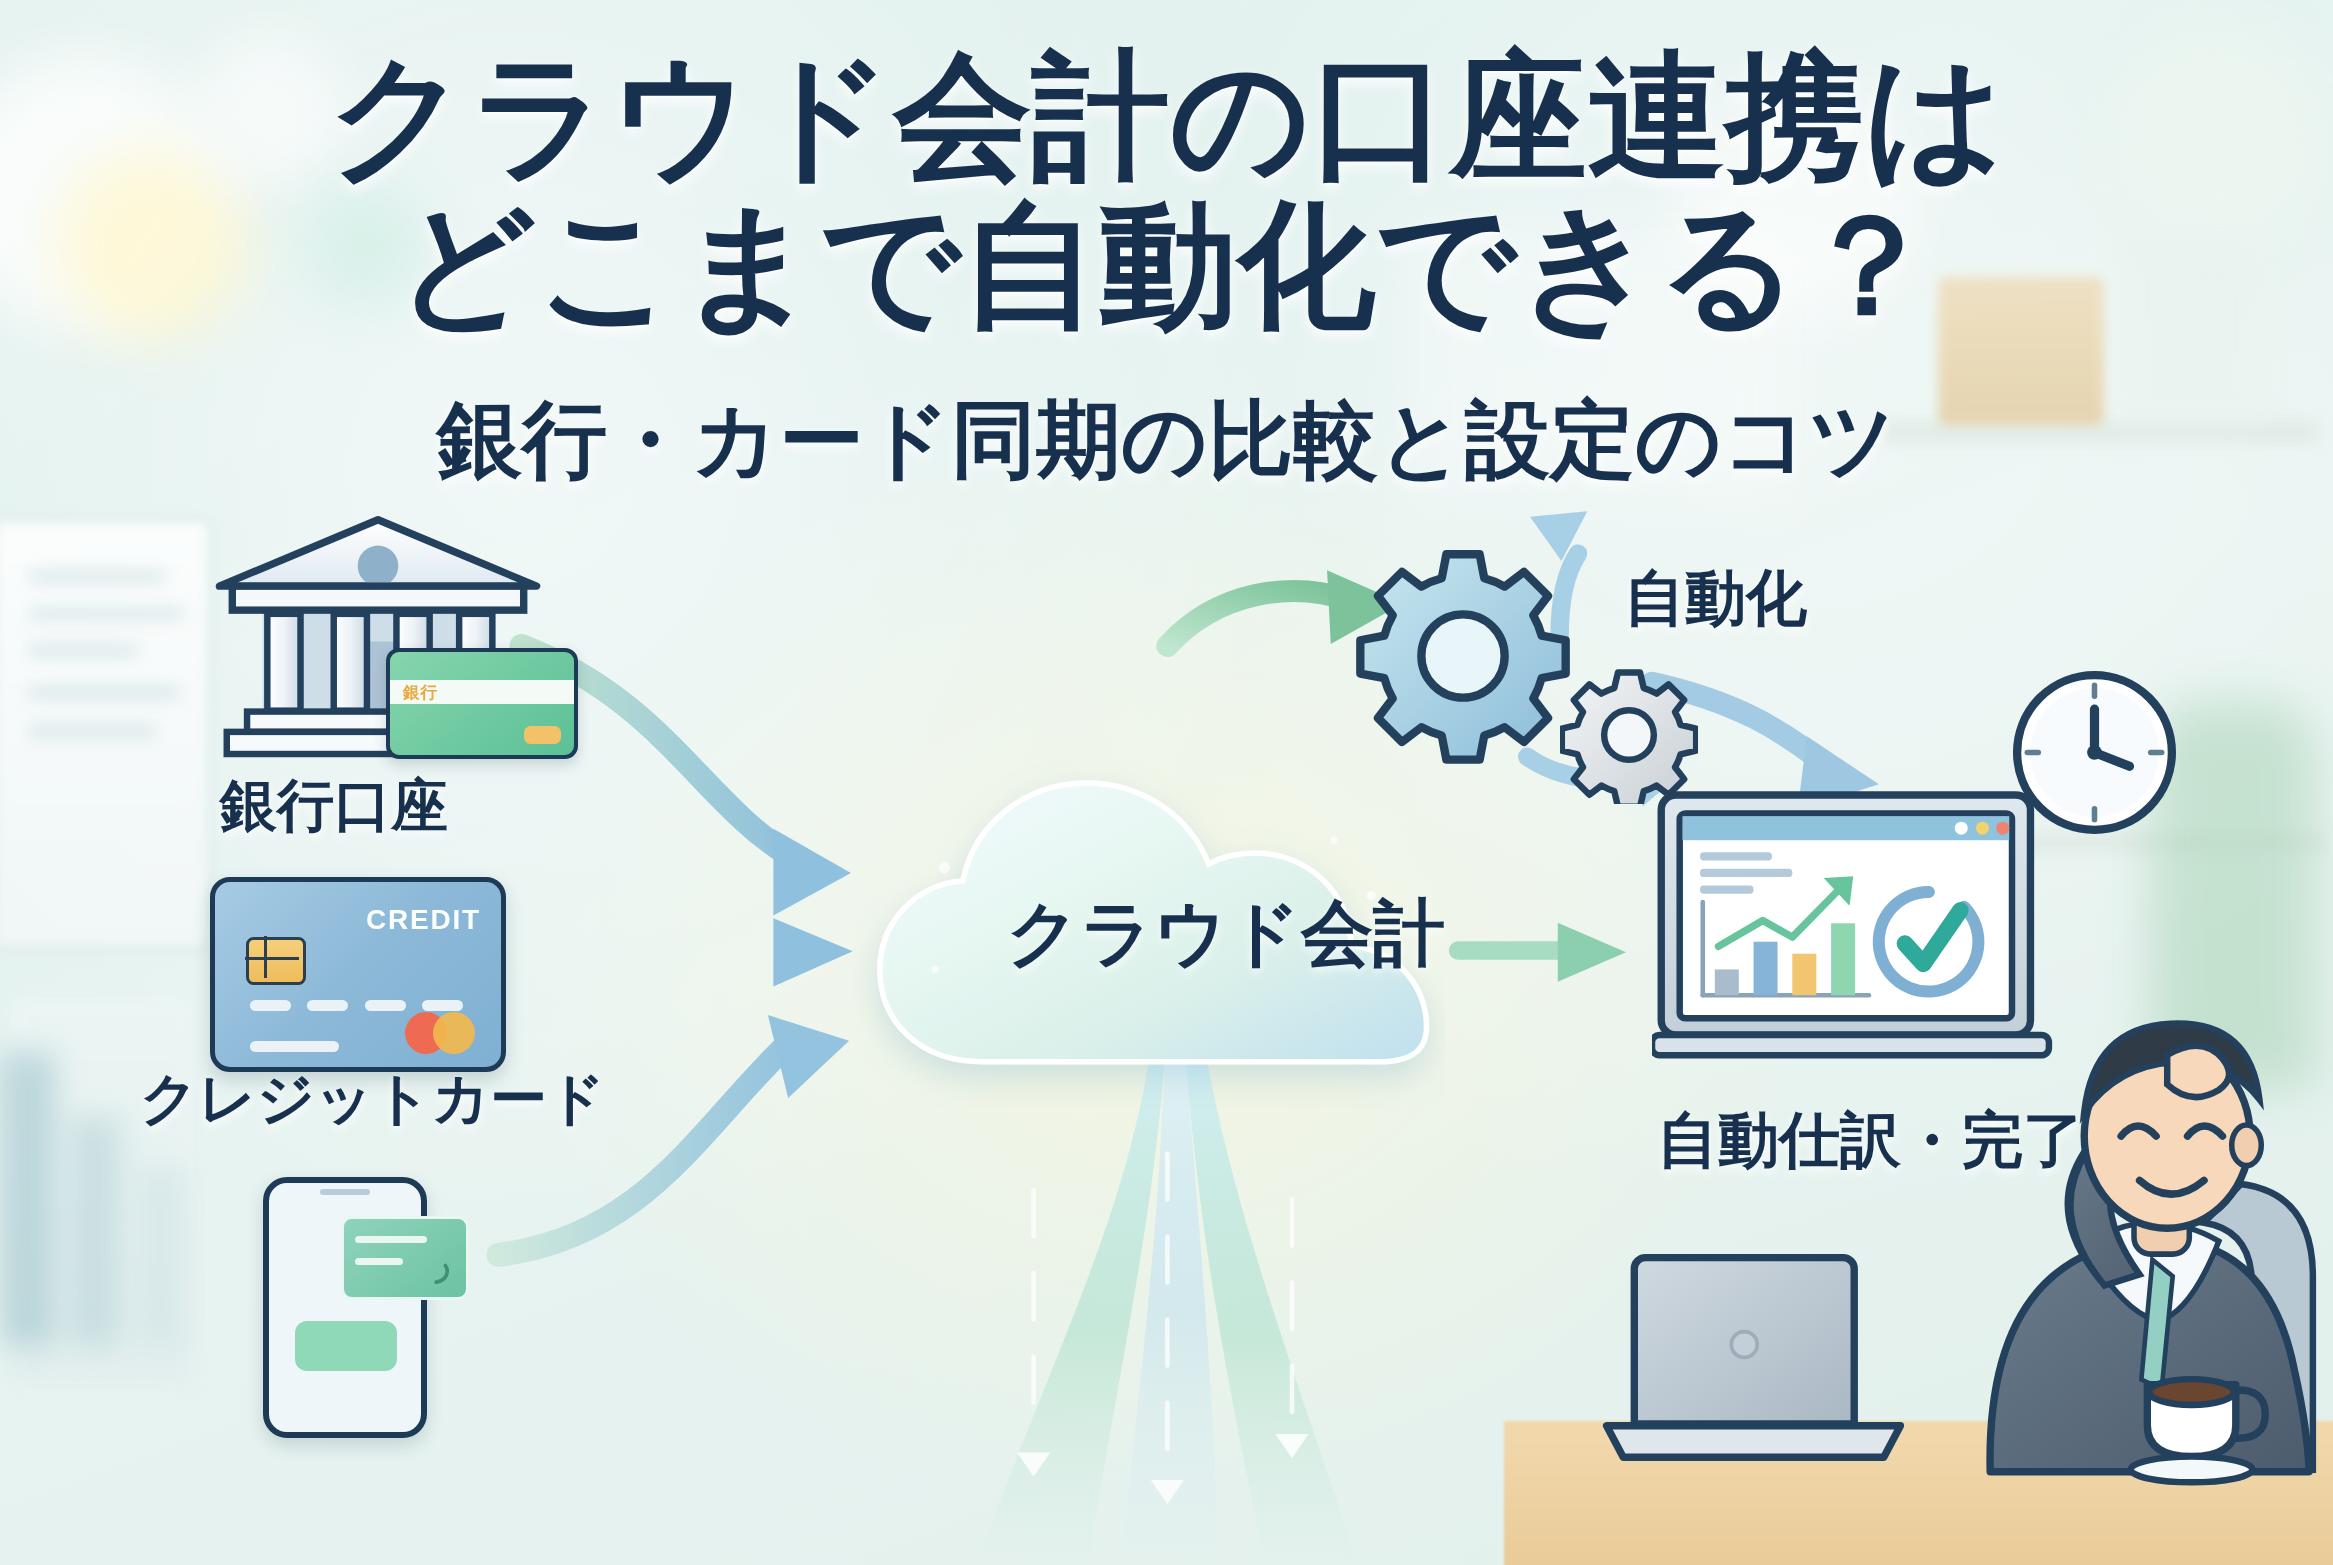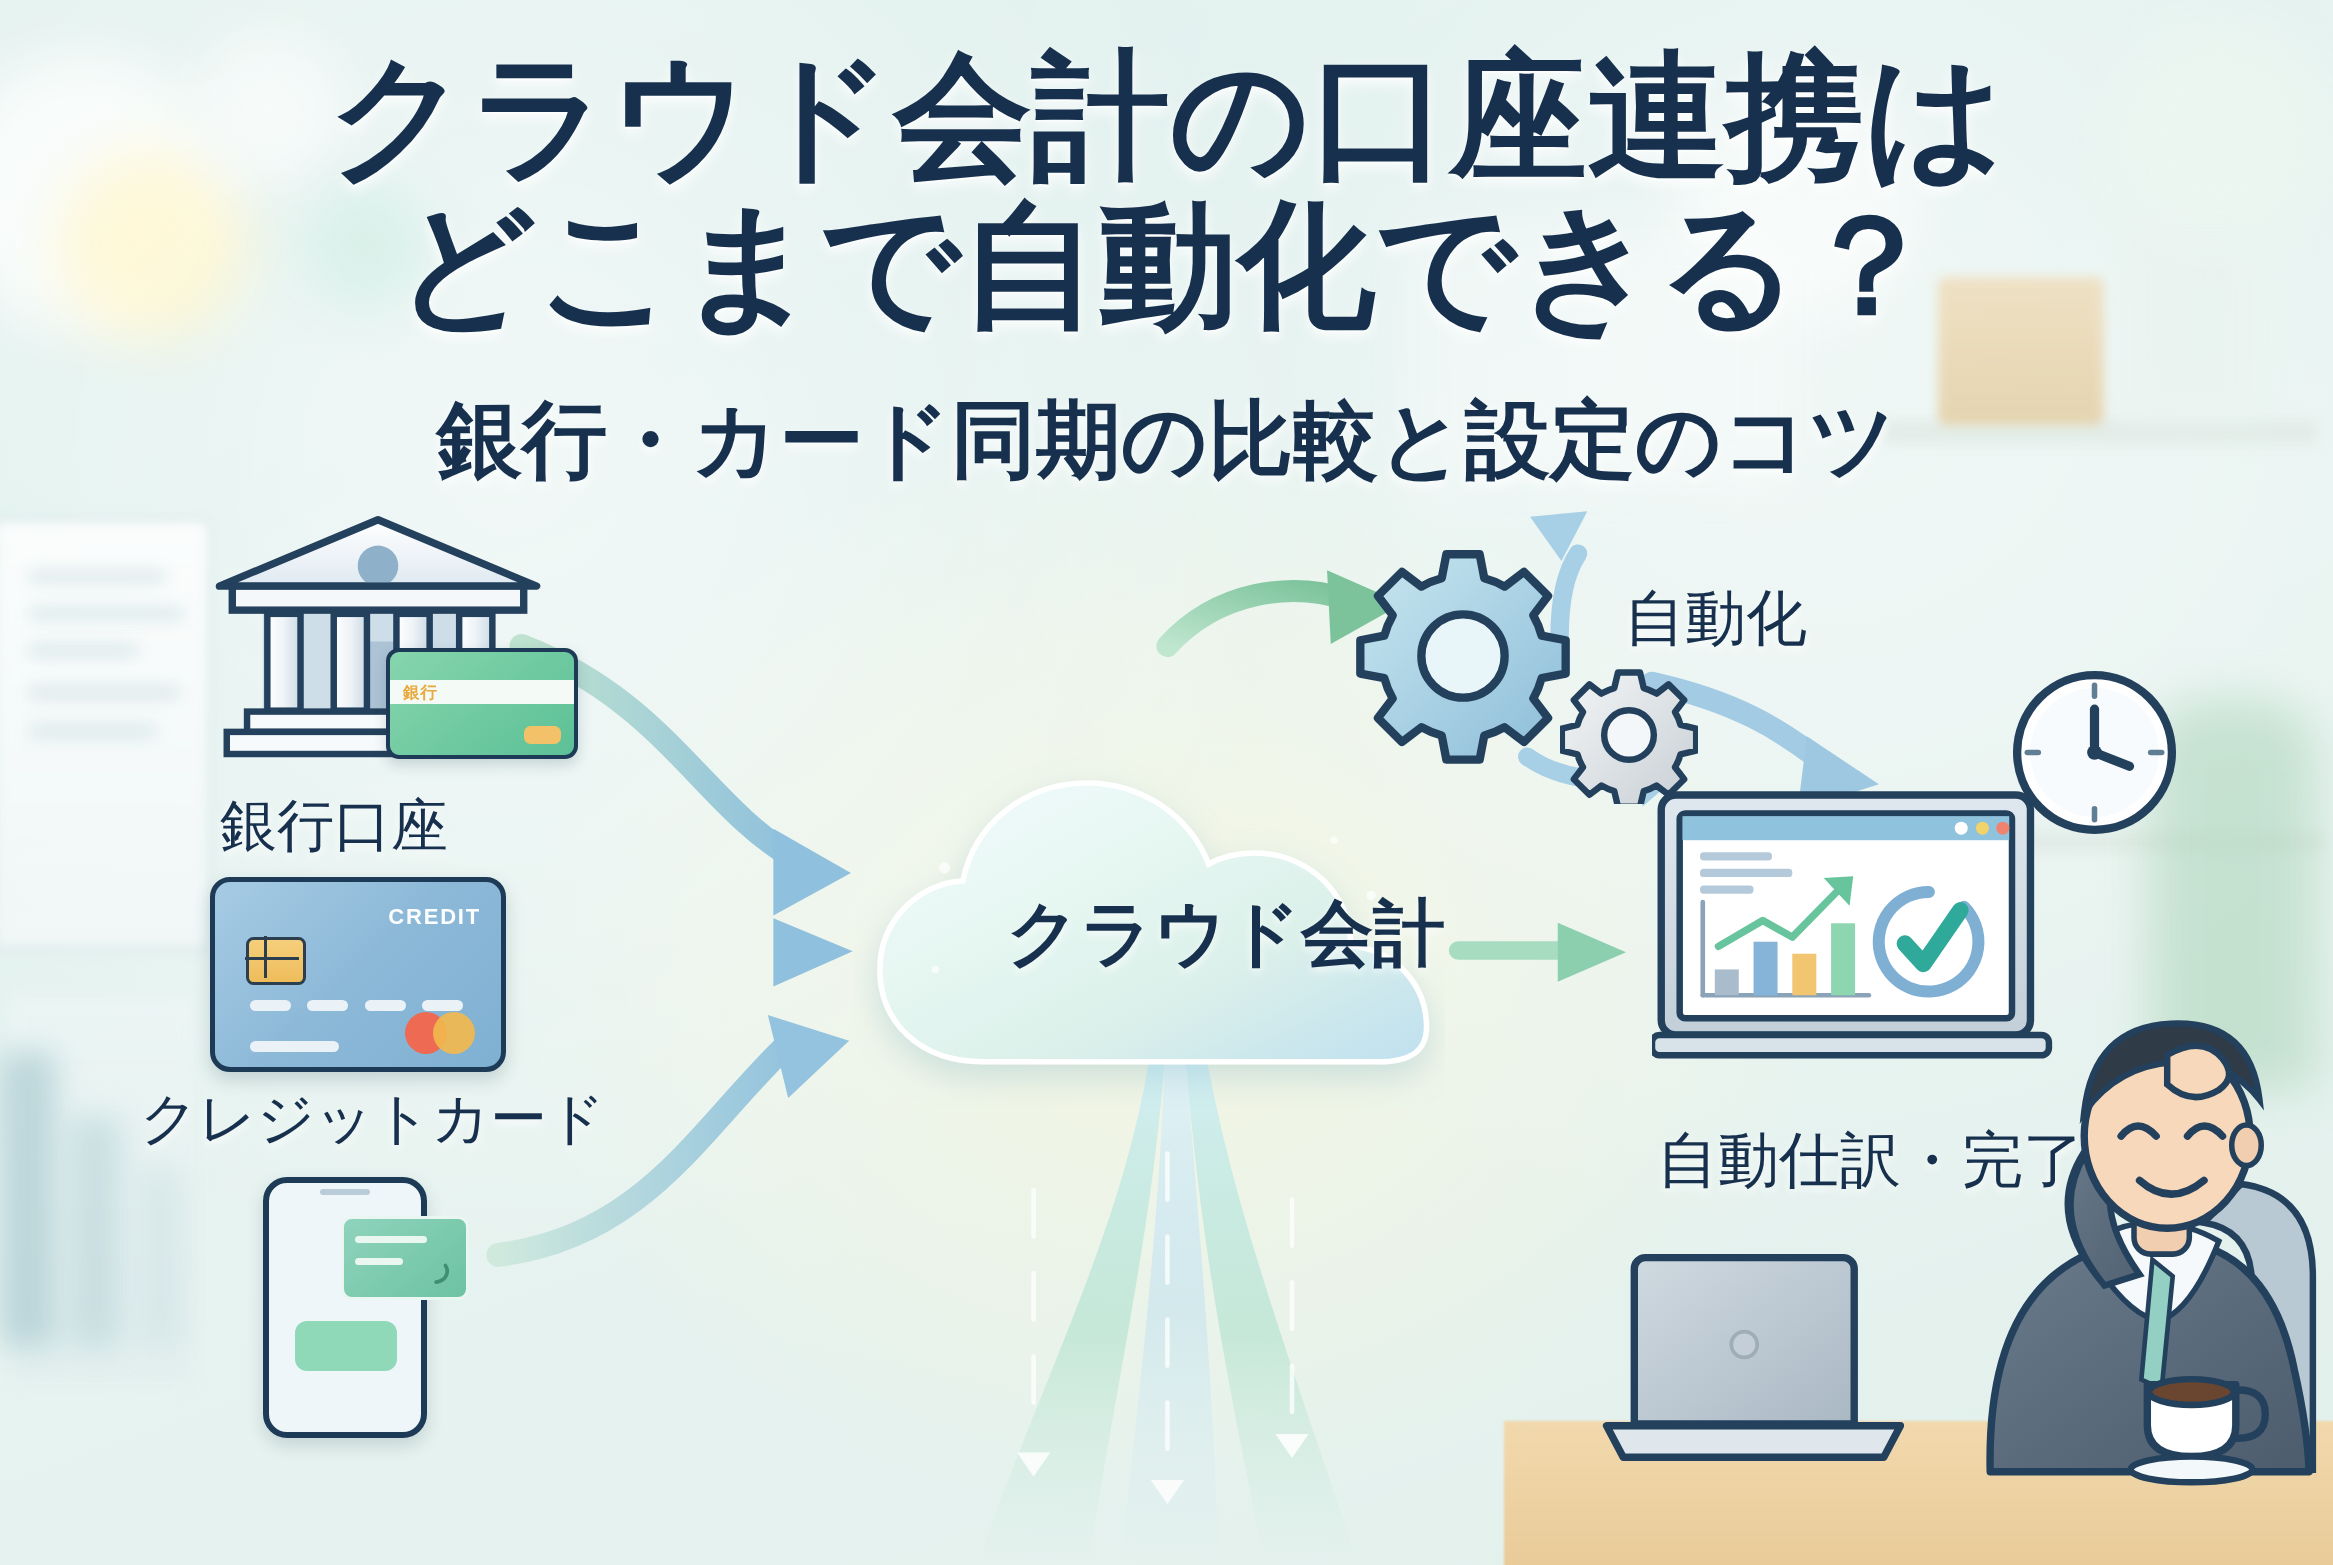--- a/index.html
+++ b/index.html
@@ -57,39 +57,39 @@
   .h-line2{font-size:138px;line-height:1.08;}
   .subhead{
     position:absolute;left:0;top:383px;width:2333px;text-align:center;
     font-size:85px;font-weight:bold;color:#16304d;
     text-shadow:0 4.6px 11px rgba(255,255,255,.85);
     z-index:40;
   }
 
   
   .lbl{
-    position:absolute;color:#16304d;font-weight:normal;font-size:57px;
-    text-shadow:0 3.7px 9.2px rgba(255,255,255,.9);white-space:nowrap;z-index:45;margin-top:20px;
+    position:absolute;color:#16304d;font-weight:bold;font-size:57px;
+    text-shadow:0 3.7px 9.2px rgba(255,255,255,.9);white-space:nowrap;z-index:45;
   }
 
   
   .bank{position:absolute;left:212px;top:503px;width:332px;height:277px;z-index:30;}
   .bankcard{position:absolute;left:386px;top:648px;width:164px;height:103px;z-index:31;
     border:4.6px solid #1d3b56;border-radius:13px;overflow:hidden;
     background:linear-gradient(140deg,#86d5ad,#5cc096);
     box-shadow:0 5.5px 13px rgba(30,60,80,.18);padding-left:20px;}
   .bankcard .stripe{position:absolute;left:0;top:28px;width:100%;height:24px;background:#f4fbf7;}
   .bankcard .jp{position:absolute;left:13px;top:29.5px;font-size:16.6px;color:#e9a93c;font-weight:bold;letter-spacing:0.9px;}
   .bankcard .chip{position:absolute;right:13px;bottom:11px;width:37px;height:18.5px;border-radius:6.5px;background:#f3c268;}
 
   .ccard{position:absolute;left:210px;top:877px;width:286px;height:185px;z-index:30;
     border:5.5px solid #1d3b56;border-radius:20px;overflow:hidden;
     background:linear-gradient(135deg,#a6cbe4 0%,#8db9d8 48%,#7fb0d2 100%);
     box-shadow:0 7.4px 16.6px rgba(30,60,80,.18);}
-  .ccard .credit{position:absolute;right:20px;top:22px;color:#fdfeff;font-size:22px;font-weight:bold;letter-spacing:1.8px;}
+  .ccard .credit{position:absolute;right:20px;top:22px;color:#fdfeff;font-size:28px;font-weight:bold;letter-spacing:1.8px;}
   .ccard .emv{position:absolute;left:31px;top:55px;width:54px;height:42px;border-radius:7.4px;
     border:3.7px solid #2b3f4e;background:linear-gradient(180deg,#f6cf7c,#eebc5a);}
   .ccard .emv:before{content:"";position:absolute;left:14.8px;top:-3.7px;width:3.7px;height:42px;background:#2b3f4e;}
   .ccard .emv:after{content:"";position:absolute;left:-3.7px;top:16.6px;width:54px;height:3.7px;background:#2b3f4e;}
   .ccard .dash{position:absolute;height:11px;border-radius:6.5px;background:#eaf2f7;}
   .ccard .mc-r{position:absolute;right:54px;bottom:13px;width:42px;height:42px;border-radius:50%;background:#ef6a53;}
   .ccard .mc-y{position:absolute;right:26px;bottom:13px;width:42px;height:42px;border-radius:50%;background:#f1b84e;opacity:.92;}
 
   .phone{position:absolute;left:263px;top:1177px;width:152px;height:249px;z-index:30;
     border:6.5px solid #1d3b56;border-radius:24px;background:#eef6f9;overflow:hidden;

